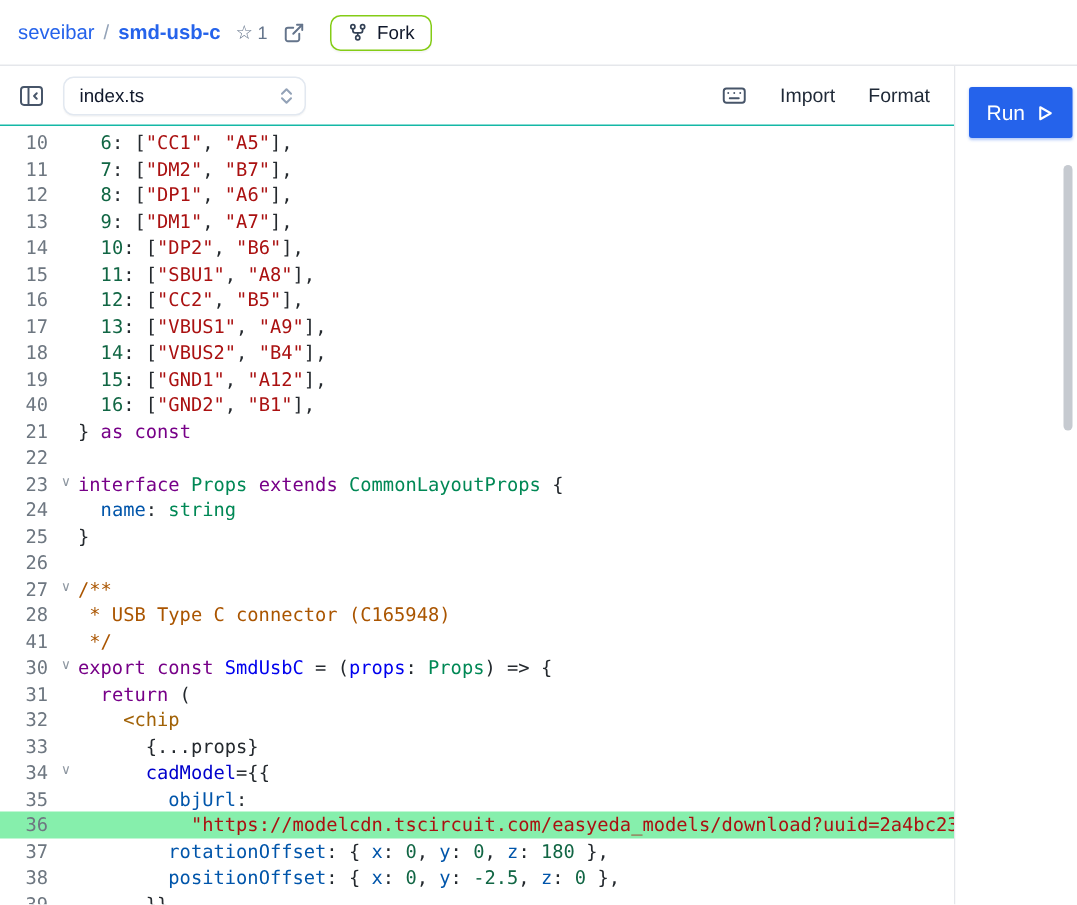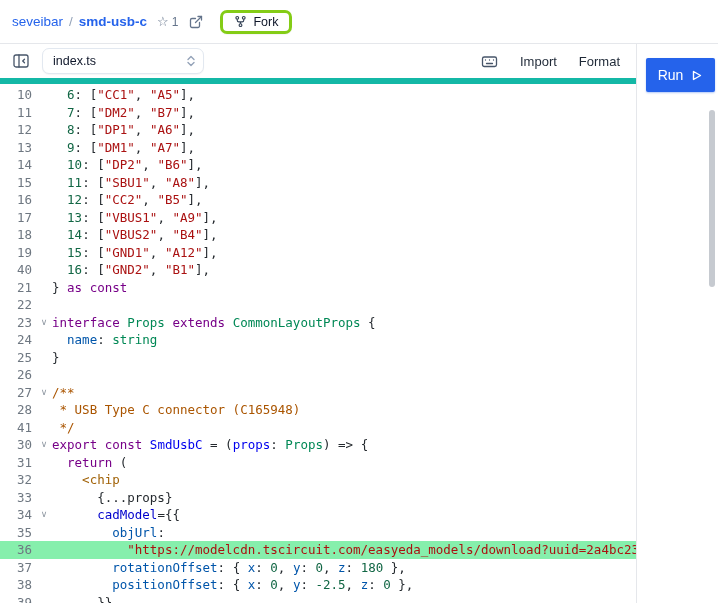--- a/index.html
+++ b/index.html
@@ -26,33 +26,33 @@
     color: #64748b; font-size: 12px; margin-left: 4px; cursor: pointer;
     background: none; border: none; font-family: inherit; padding: 0;
   }
   .star-glyph { font-size: 13px; line-height: 1; }
   .ext-btn {
     background: none; border: none; padding: 1px; margin-left: 4px;
     color: #64748b; display: inline-flex; cursor: pointer;
   }
   .fork-btn {
     margin-left: 10px; display: inline-flex; align-items: center; gap: 6px;
-    border: 3px solid #84cc16; border-radius: 7px; background: #fff;
+    border: 1px solid #84cc16; border-radius: 7px; background: #fff;
     height: 24px; padding: 0 11px; font-size: 12.5px; font-weight: 500;
     color: #0f172a; font-family: inherit; cursor: pointer;
     box-shadow: 0 1px 1px rgba(0,0,0,.04);
   }
   .fork-btn svg { color: #334155; }
 
   
   .main { display: flex; height: 559px; }
   .left { width: 637px; border-right: 1px solid #e5e7eb; display: flex; flex-direction: column; background: #fff; }
 
   .toolbar {
-    height: 40px; flex: 0 0 40px; border-bottom: 6px solid #14b8a6;
+    height: 40px; flex: 0 0 40px; border-bottom: 1px solid #14b8a6;
     display: flex; align-items: center; padding: 0 10px; gap: 10px;
   }
   .icon-btn {
     background: none; border: none; padding: 2px; color: #475569;
     display: inline-flex; align-items: center; cursor: pointer;
   }
   .file-select {
     width: 162px; height: 26px; border: 1px solid #e2e8f0; border-radius: 7px;
     background: #fff; display: flex; align-items: center; justify-content: space-between;
     padding: 0 7px 0 10px; font-size: 12.5px; color: #0f172a; cursor: pointer;

